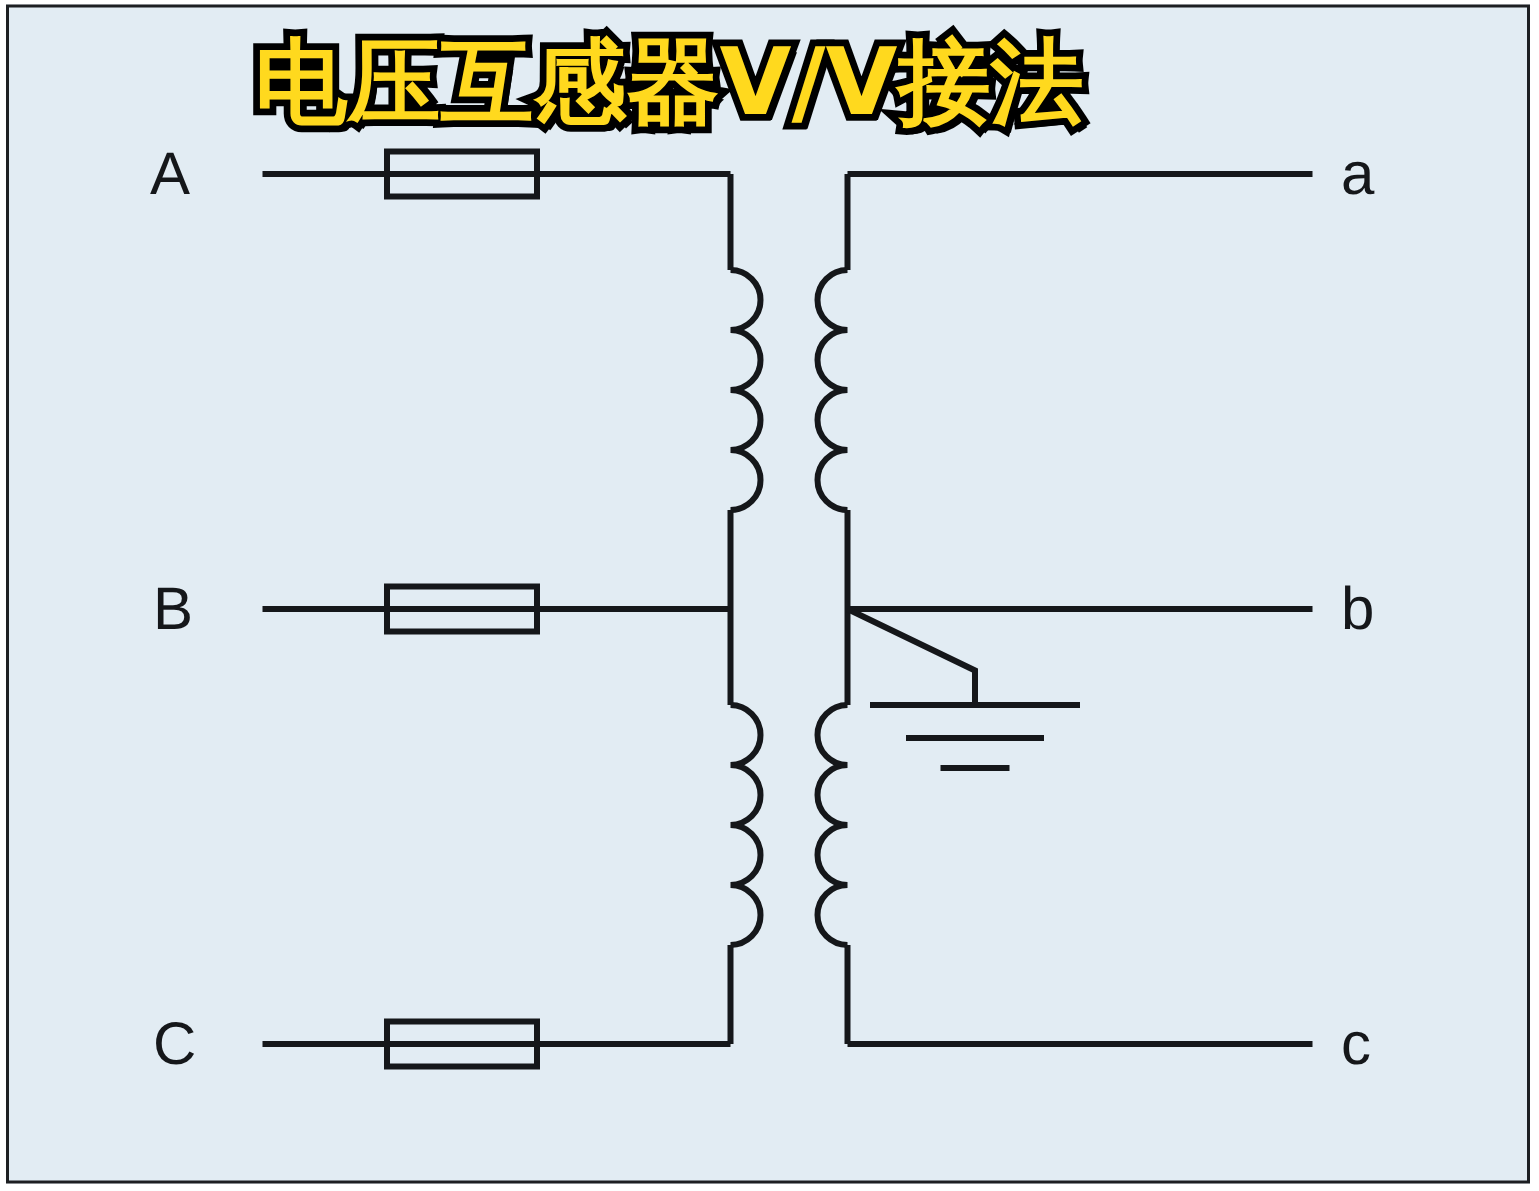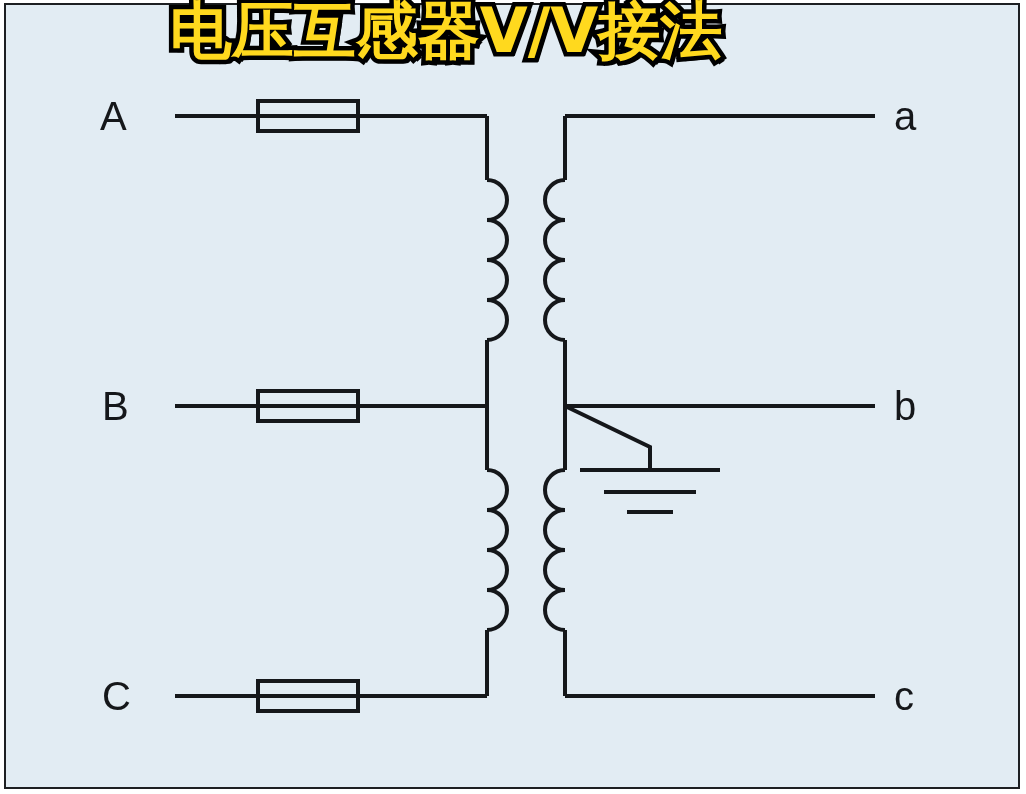--- a/index.html
+++ b/index.html
@@ -36,21 +36,21 @@
     width: 1026px;
     height: 794px;
   }
   #title-layer {
     position: absolute;
     left: 0;
     top: 0;
     width: 892px;
     height: 110px;
     display: flex;
-    align-items: flex-start;
+    align-items: center;
     justify-content: center;
     pointer-events: none;
   }
   #diagram-title {
     font-family: "DejaVu Sans", "Liberation Sans", sans-serif;
     font-size: 62px;
     font-weight: bold;
     color: #ffd91e;
     letter-spacing: 0px;
     line-height: 1;

